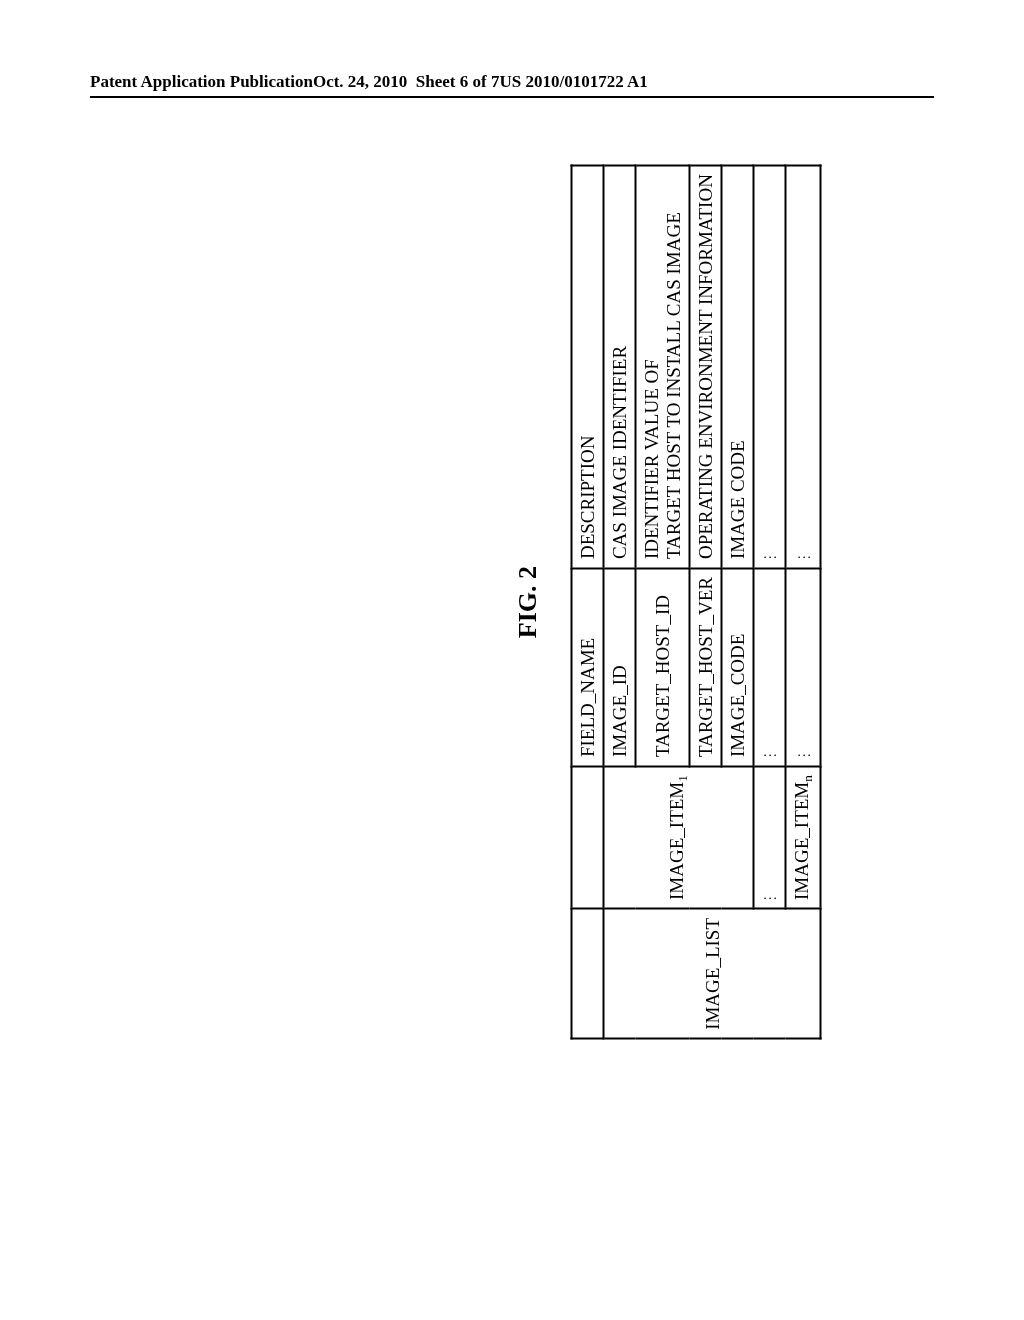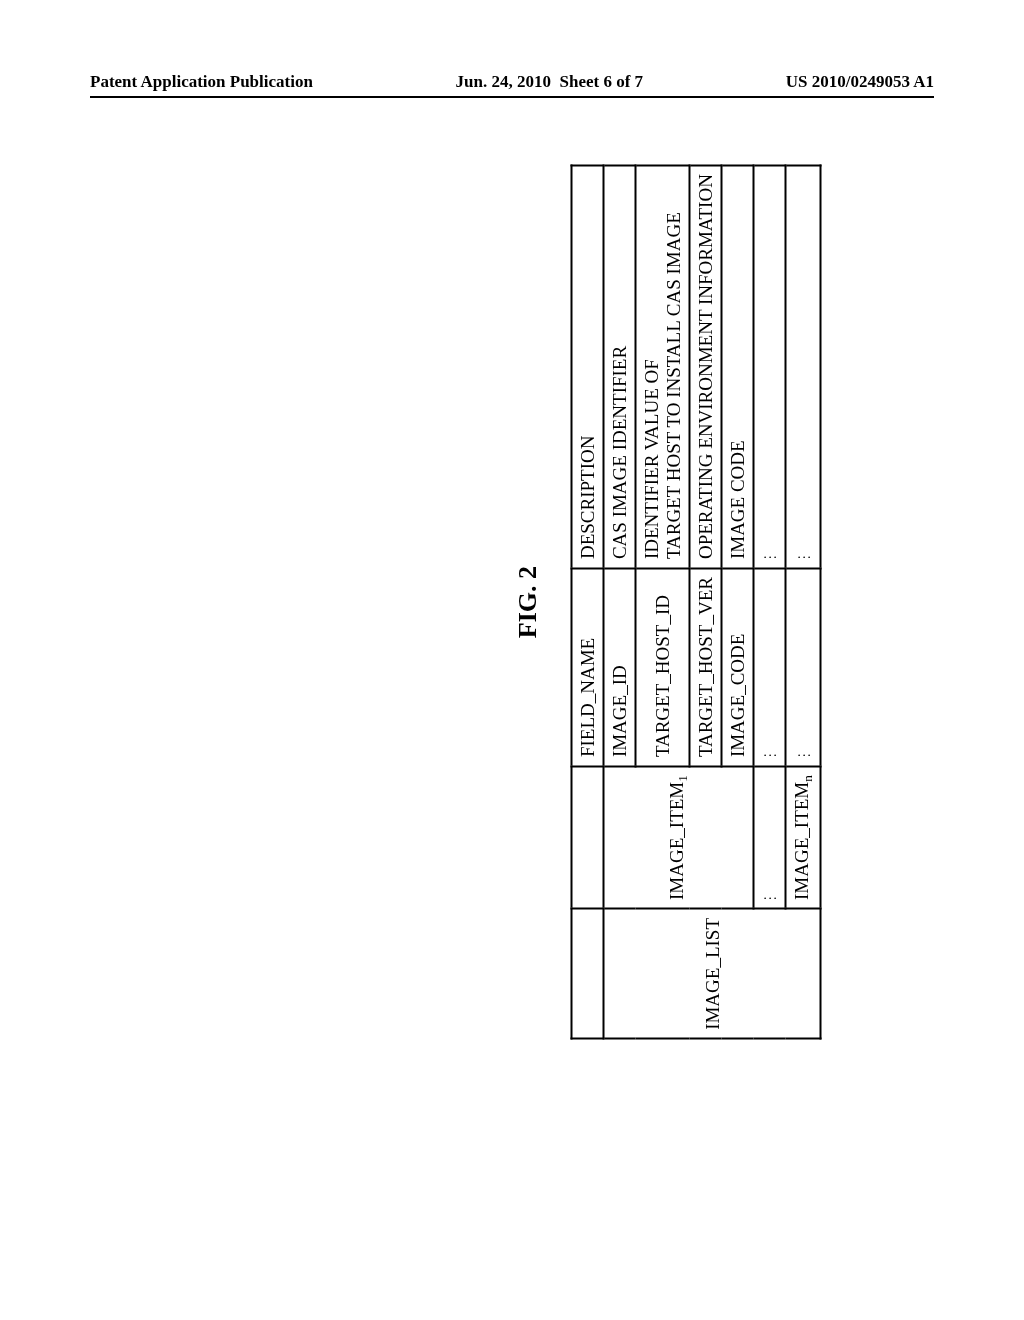--- a/index.html
+++ b/index.html
@@ -14,21 +14,20 @@
       font-family: "Times New Roman", Times, serif;
       position: relative;
     }
     .header {
       position: absolute;
       top: 72px;
       left: 0;
       width: 1024px;
       padding: 0 90px;
       display: flex;
-      justify-content: space-between;
       font-size: 17px;
       font-weight: bold;
     }
     .header-rule {
       position: absolute;
       top: 96px;
       left: 90px;
       width: 844px;
       border-top: 2px solid #000;
     }
@@ -82,23 +81,23 @@
     .vdots span {
       display: block;
     }
   </style>
 </head>
 <body>
 
 <div class="header">
   <span>Patent Application Publication</span>
   <span>
-    <span>Jun. 24, 2010</span>&nbsp;&nbsp;<span>Sheet 6 of 7</span>
+    <span>Oct. 24, 2010</span>&nbsp;&nbsp;<span>Sheet 6 of 7</span>
   </span>
-  <span>US 2010/0249053 A1</span>
+  <span>US 2010/0101722 A1</span>
 </div>
 <div class="header-rule"></div>
 
 <div class="content-area">
   <div class="rotated-wrapper">
     <div class="fig-label">FIG. 2</div>
 
     <table class="data-table">
       <tbody>
           <tr>

